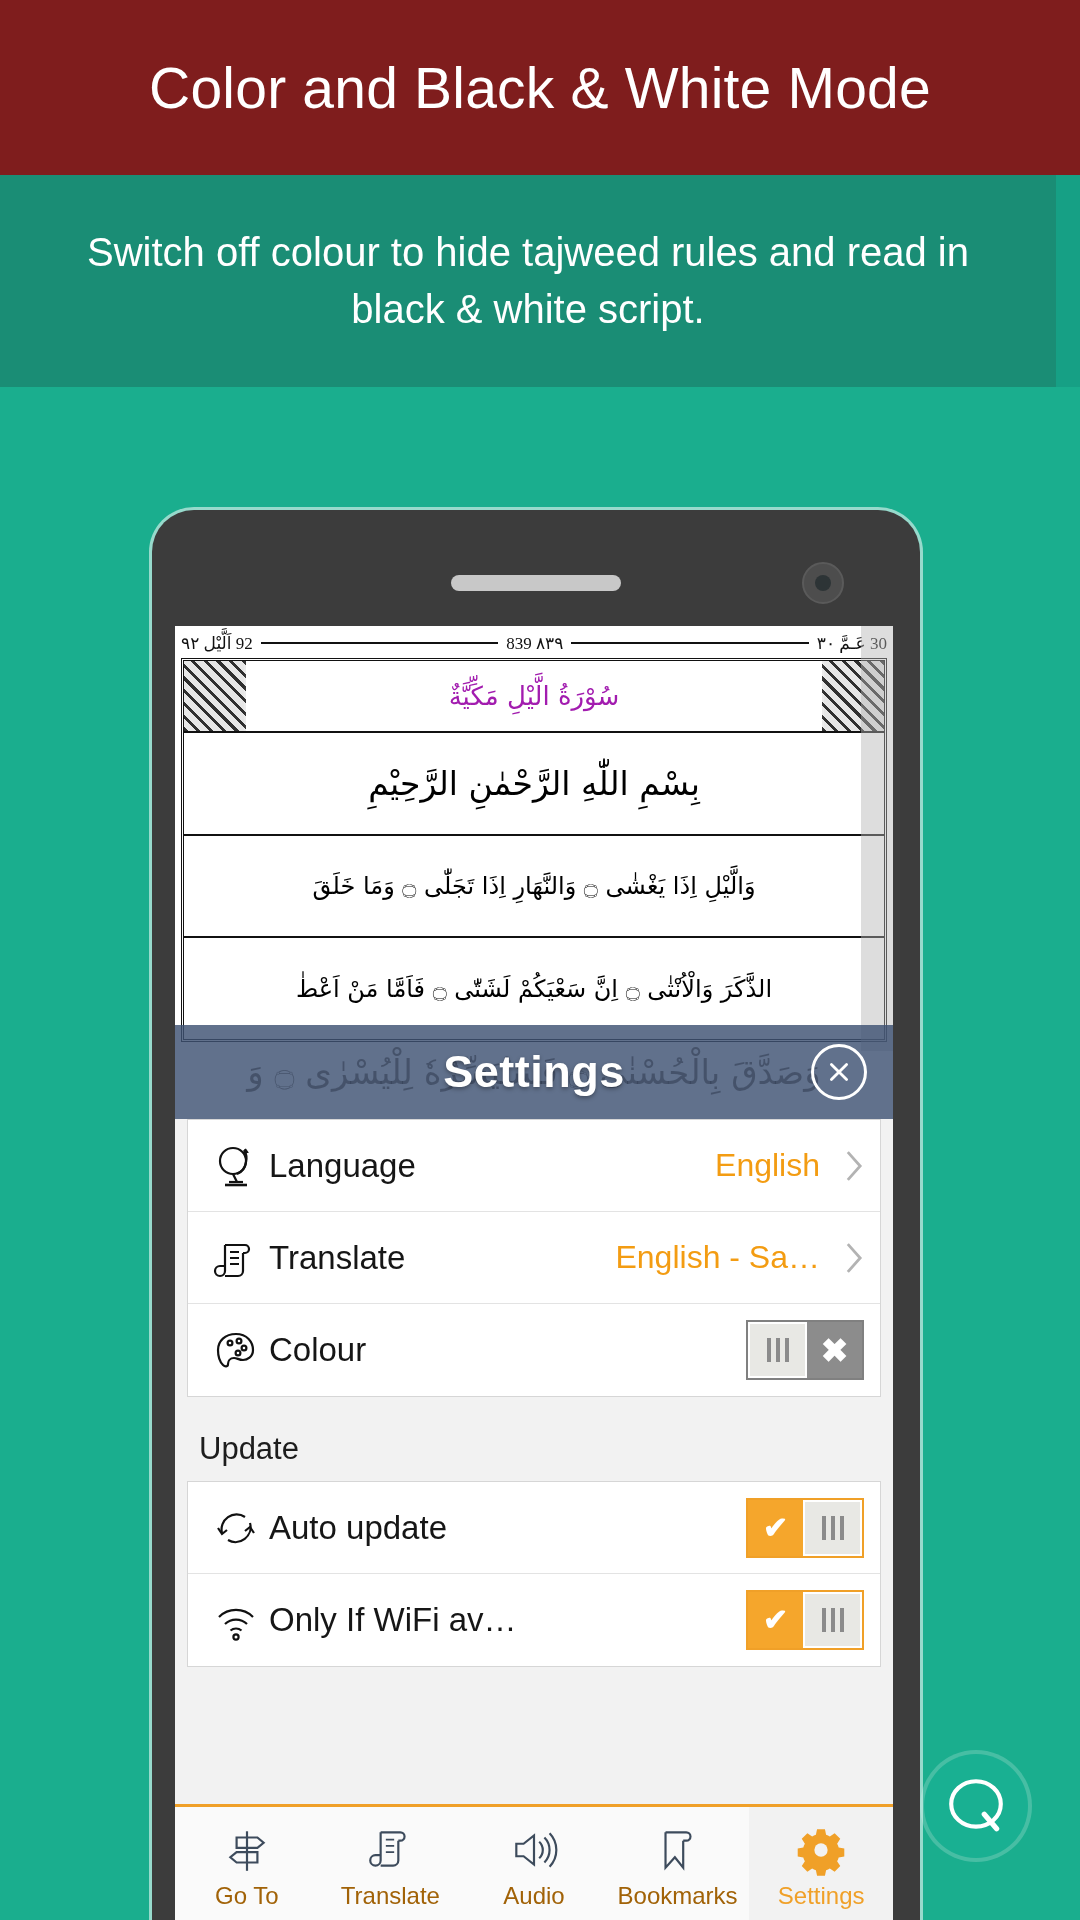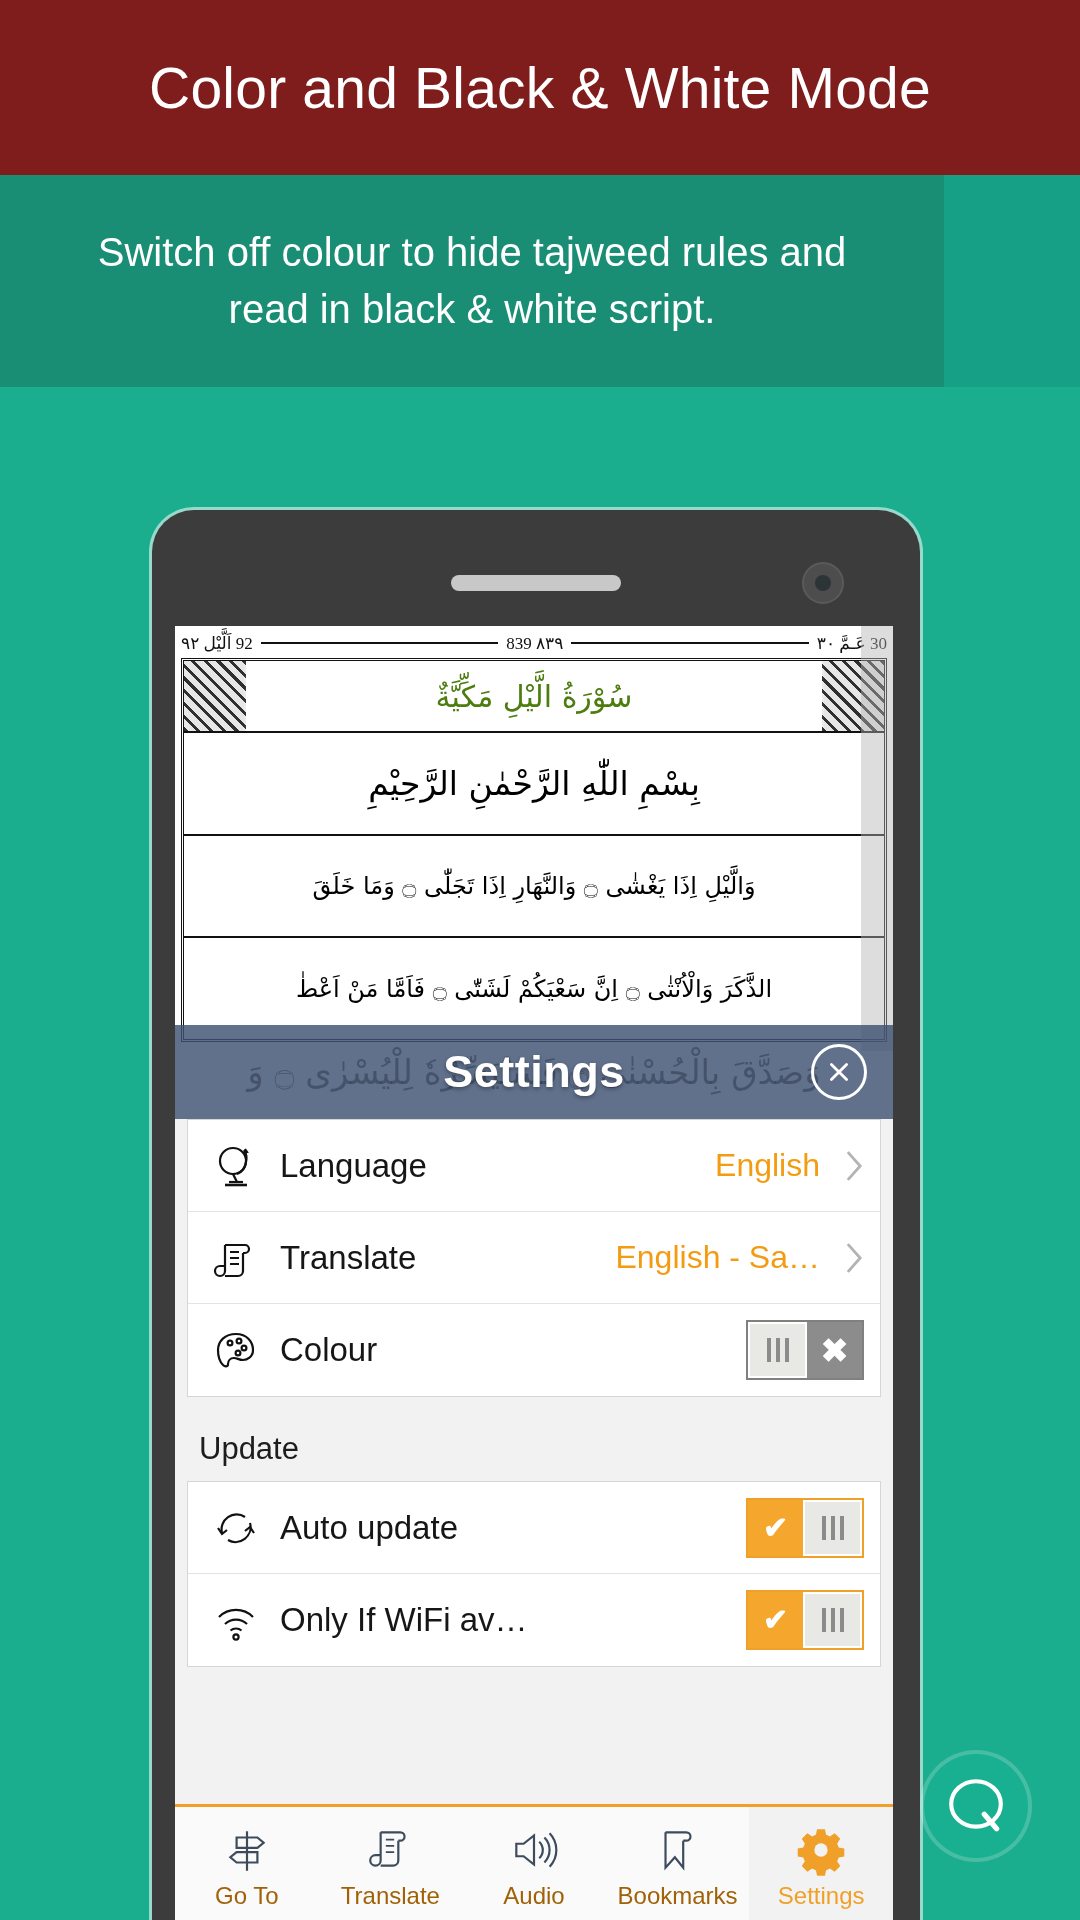--- a/index.html
+++ b/index.html
@@ -17,21 +17,21 @@
   }
   .promo-title{
     color:#ffffff;
     font-size:57px;
     font-weight:400;
     letter-spacing:.2px;
     text-align:center;
     font-family:"Liberation Sans", sans-serif;
   }
   .promo-sub-band{
-    width:944px; height:212px;
+    width:1056px; height:212px;
     background:#1a8d75;
     display:flex; align-items:center; justify-content:center;
     padding:0 80px;
   }
   .promo-sub{
     color:#ffffff;
     font-size:40px;
     line-height:1.42;
     text-align:center;
     font-weight:400;
@@ -110,21 +110,21 @@
   }
   .q-surah .orn{
     position:absolute; top:0; bottom:0; width:62px;
     background:
       repeating-linear-gradient(45deg,#111 0 3px,#e8e8e8 3px 9px);
     opacity:.85;
   }
   .q-surah .orn.l{ left:0; }
   .q-surah .orn.r{ right:0; }
   .q-surah .txt{
-    font-size:30px; color:#4d7c0f; direction:rtl;
+    font-size:26px; color:#a21caf; direction:rtl;
     font-family:"DejaVu Sans", sans-serif;
     z-index:2; background:#fff; padding:0 10px;
   }
   .q-line{
     flex:1;
     border-bottom:2px solid #111;
     display:flex; align-items:center; justify-content:center;
     direction:rtl;
     font-size:24px;
     color:#000;
@@ -201,21 +201,21 @@
   }
   .row:last-child{ border-bottom:none; }
   .row .ico{
     width:64px; height:60px;
     display:flex; align-items:center; justify-content:center;
     flex:0 0 64px;
   }
   .row .ico svg{ width:50px; height:50px; }
   .row .lbl{
     font-size:33px; color:#161616;
-    margin-left:12px;
+    margin-left:1px;
     flex:1;
     white-space:nowrap; overflow:hidden;
   }
   .row .val{
     font-size:32px; color:#f39c12;
     margin-right:24px;
     white-space:nowrap;
   }
   .chev{ width:20px; height:34px; flex:0 0 20px; }
 

